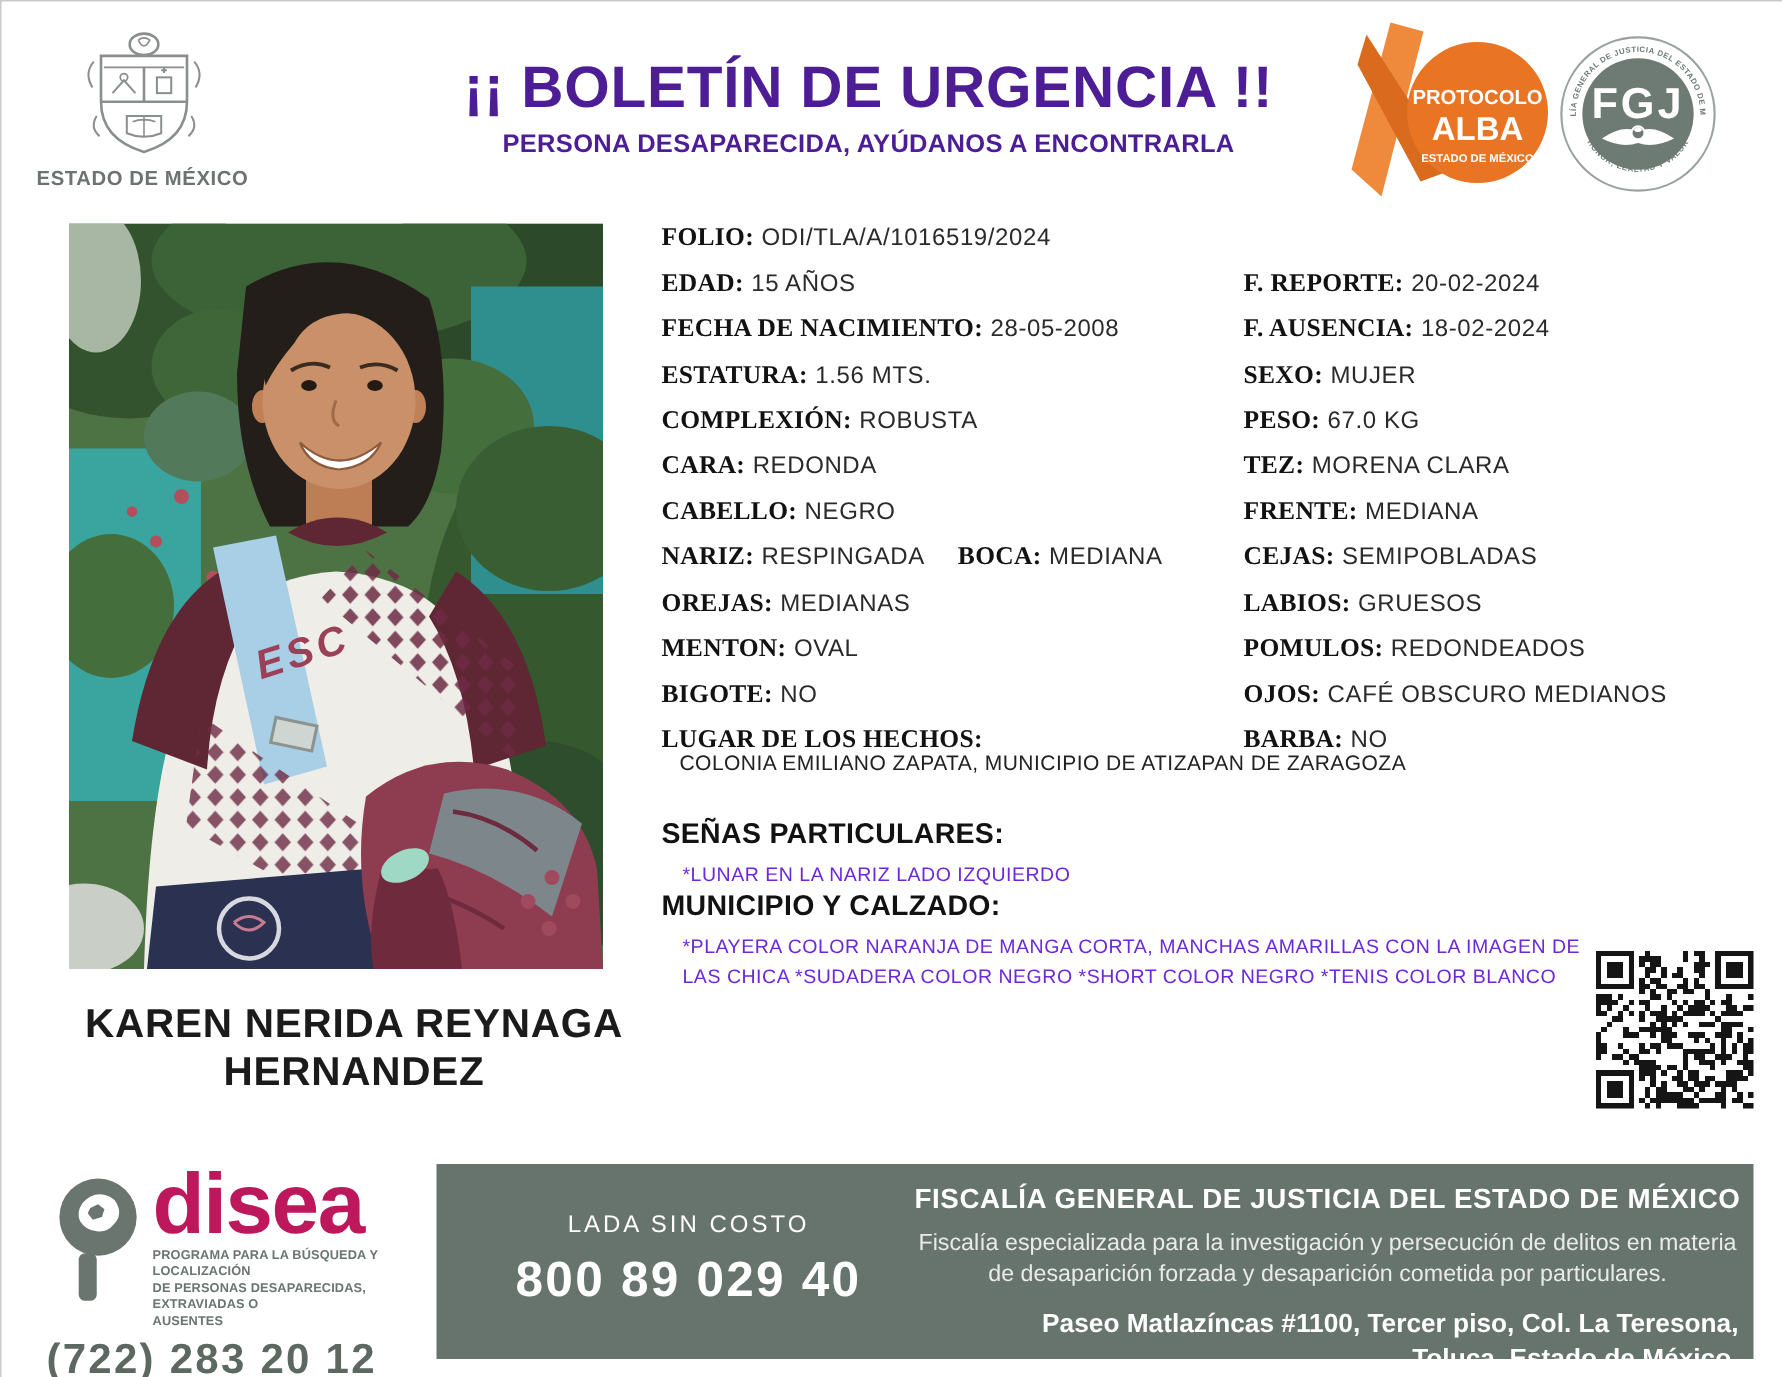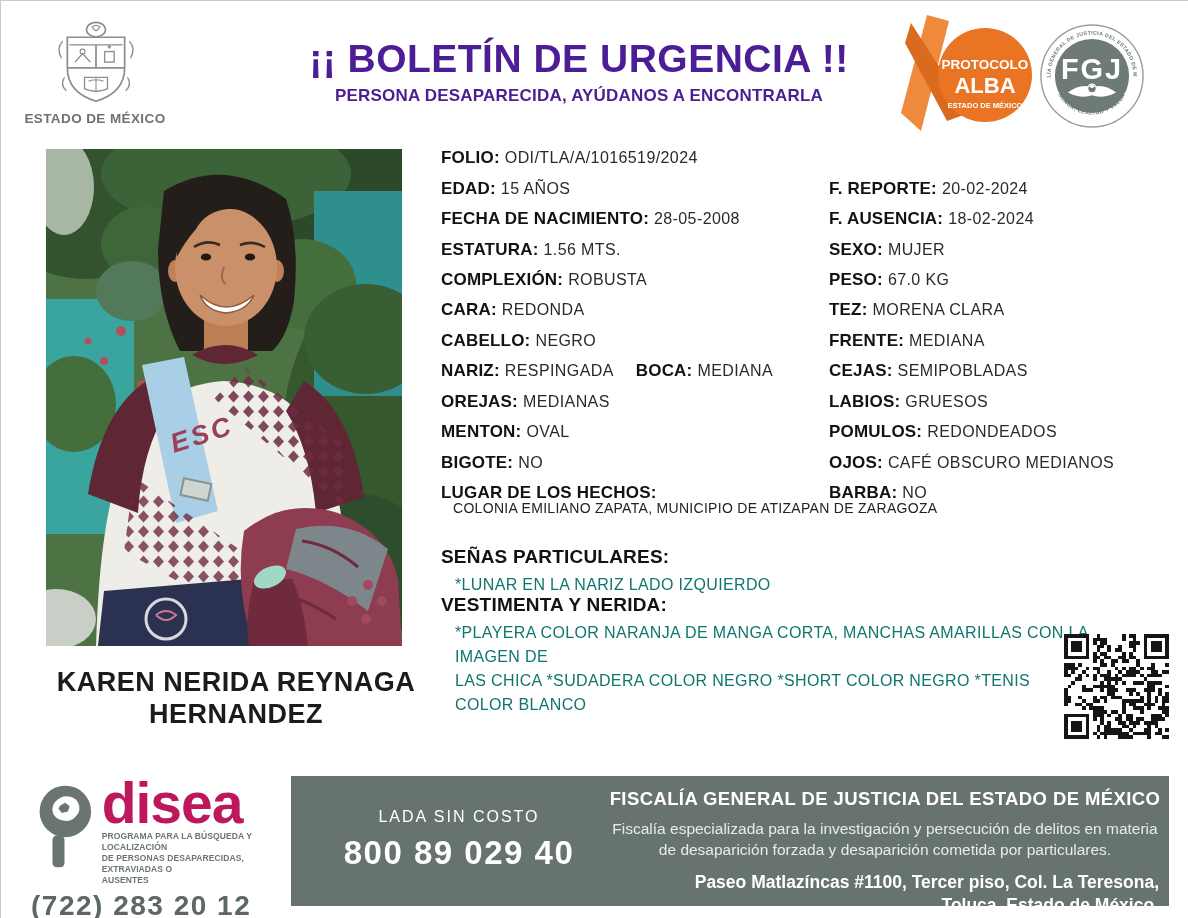--- a/index.html
+++ b/index.html
@@ -20,27 +20,27 @@
   
   .photo{position:absolute;left:45px;top:148px;width:356px;height:497px;overflow:hidden;}
   .name{position:absolute;left:25px;top:666px;width:420px;text-align:center;font-size:27px;
         font-weight:700;color:#1b1b1b;letter-spacing:.5px;line-height:1.18;}
 
   
   .fields{position:absolute;left:440px;top:142px;width:740px;}
   .frow{display:flex;height:30.45px;align-items:center;}
   .fleft{width:388px;display:flex;align-items:baseline;}
   .fright{flex:1;display:flex;align-items:baseline;}
-  .flabel{font-weight:700;font-size:17px;color:#121212;letter-spacing:.2px;white-space:pre;}
+  .flabel{font-weight:700;font-size:17px;color:#121212;letter-spacing:.2px;white-space:pre;font-family:Liberation Serif, serif;}
   .fvalue{font-size:16px;color:#2a2a2a;margin-left:5px;letter-spacing:.4px;white-space:pre;}
   .pair2{margin-left:22px;}
   .lugar-detail{position:absolute;left:452px;top:499px;font-size:14px;color:#222;letter-spacing:.3px;}
   .senas{position:absolute;left:440px;top:521px;}
   .sec-title{font-size:19px;font-weight:700;color:#121212;letter-spacing:.2px;margin-top:24px;}
-  .sec-detail{font-size:16px;margin:5px 0 0 14px;color:#0f766e;letter-spacing:.35px;line-height:1.5;}
+  .sec-detail{font-size:13px;margin:5px 0 0 14px;color:#6d28d9;letter-spacing:.35px;line-height:1.5;}
   .vest{position:absolute;left:440px;top:569px;width:650px;}
 
   .qr{position:absolute;left:1063px;top:633px;width:105px;height:105px;}
 
   
   .footer-band{position:absolute;left:290px;top:775px;width:878px;height:130px;background:#67746e;}
   .lada{position:absolute;left:316px;top:807px;width:284px;text-align:center;color:#fff;}
   .lada-label{font-size:16px;font-weight:400;letter-spacing:2px;}
   .lada-phone{font-size:33px;font-weight:800;letter-spacing:1.5px;margin-top:8px;}
   .fiscalia{position:absolute;left:606px;top:787px;width:556px;color:#fff;}
@@ -316,21 +316,21 @@
       </div>
     </div>
   <div class="lugar-detail">COLONIA EMILIANO ZAPATA, MUNICIPIO DE ATIZAPAN DE ZARAGOZA</div>
 
   <div class="senas">
     <div class="sec-title">SEÑAS PARTICULARES:</div>
     <div class="sec-detail">*LUNAR EN LA NARIZ LADO IZQUIERDO</div>
   </div>
 
   <div class="vest">
-    <div class="sec-title">VESTIMENTA Y NERIDA:</div>
+    <div class="sec-title">MUNICIPIO Y CALZADO:</div>
     <div class="sec-detail">
       <div>*PLAYERA COLOR NARANJA DE MANGA CORTA, MANCHAS AMARILLAS CON LA IMAGEN DE</div>
       <div>LAS CHICA  *SUDADERA COLOR NEGRO  *SHORT COLOR NEGRO  *TENIS COLOR BLANCO</div>
     </div>
   </div>
 
   <div class="qr">
     <svg width="105" height="105" viewBox="0 0 29 29" shape-rendering="crispEdges">
         <rect x="9" y="0" width="1" height="1" fill="#151515"></rect>
         <rect x="16" y="0" width="1" height="1" fill="#151515"></rect>

